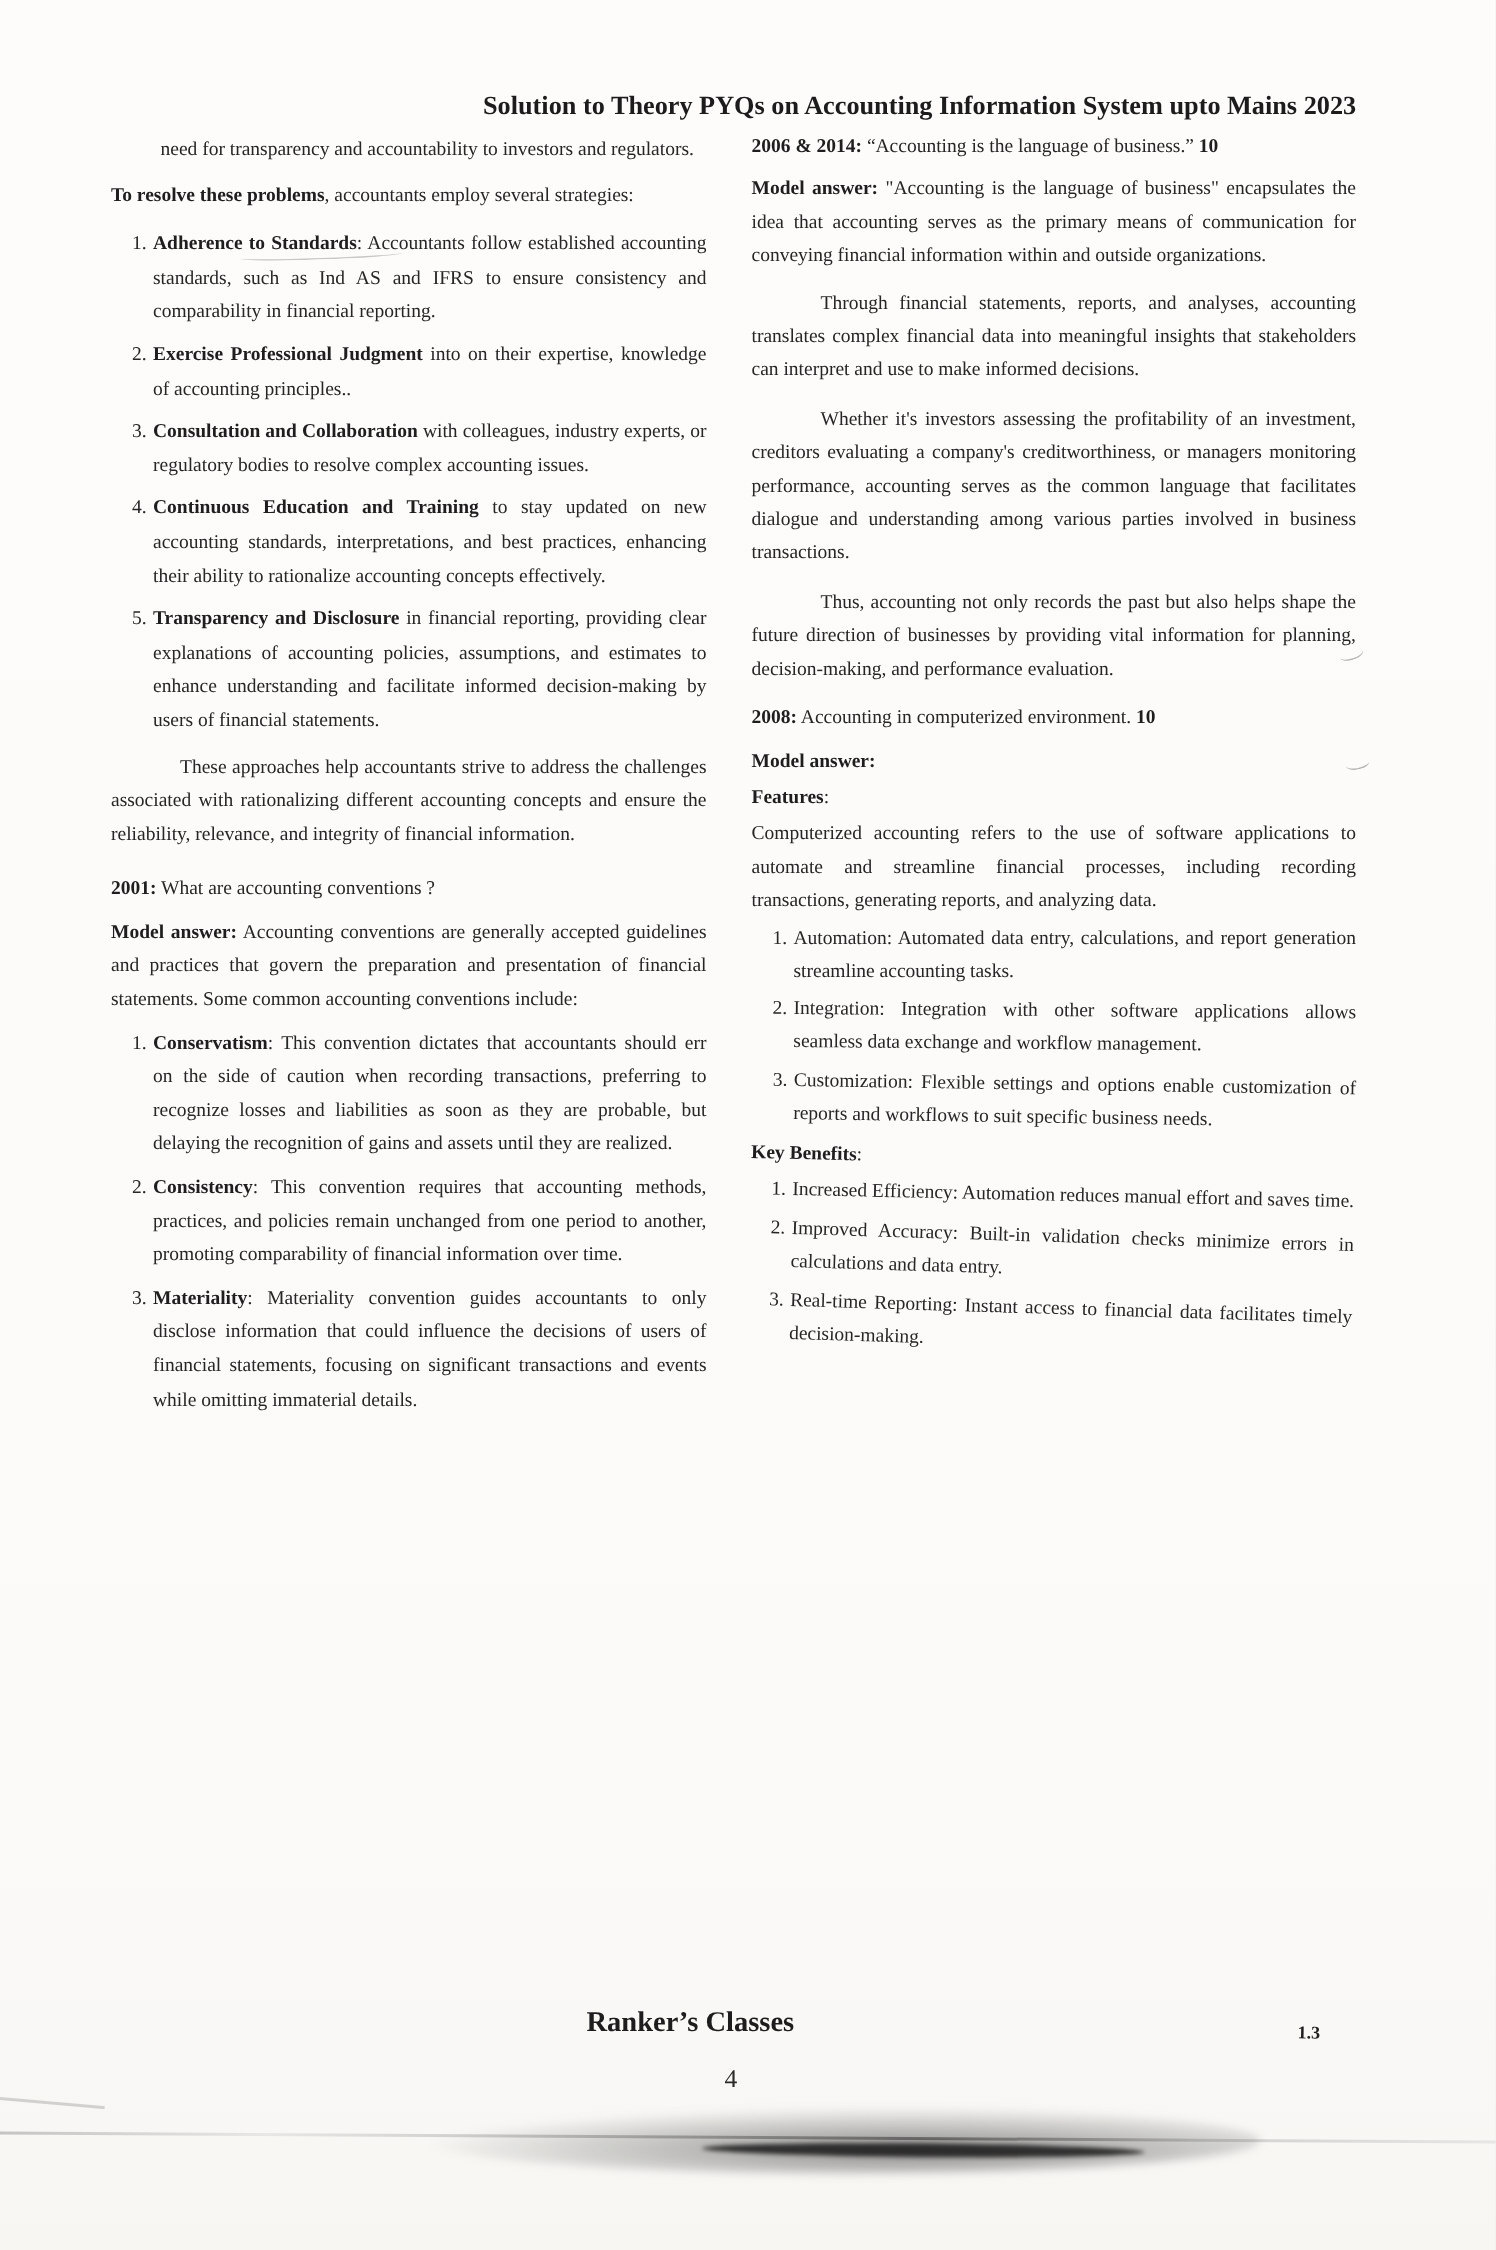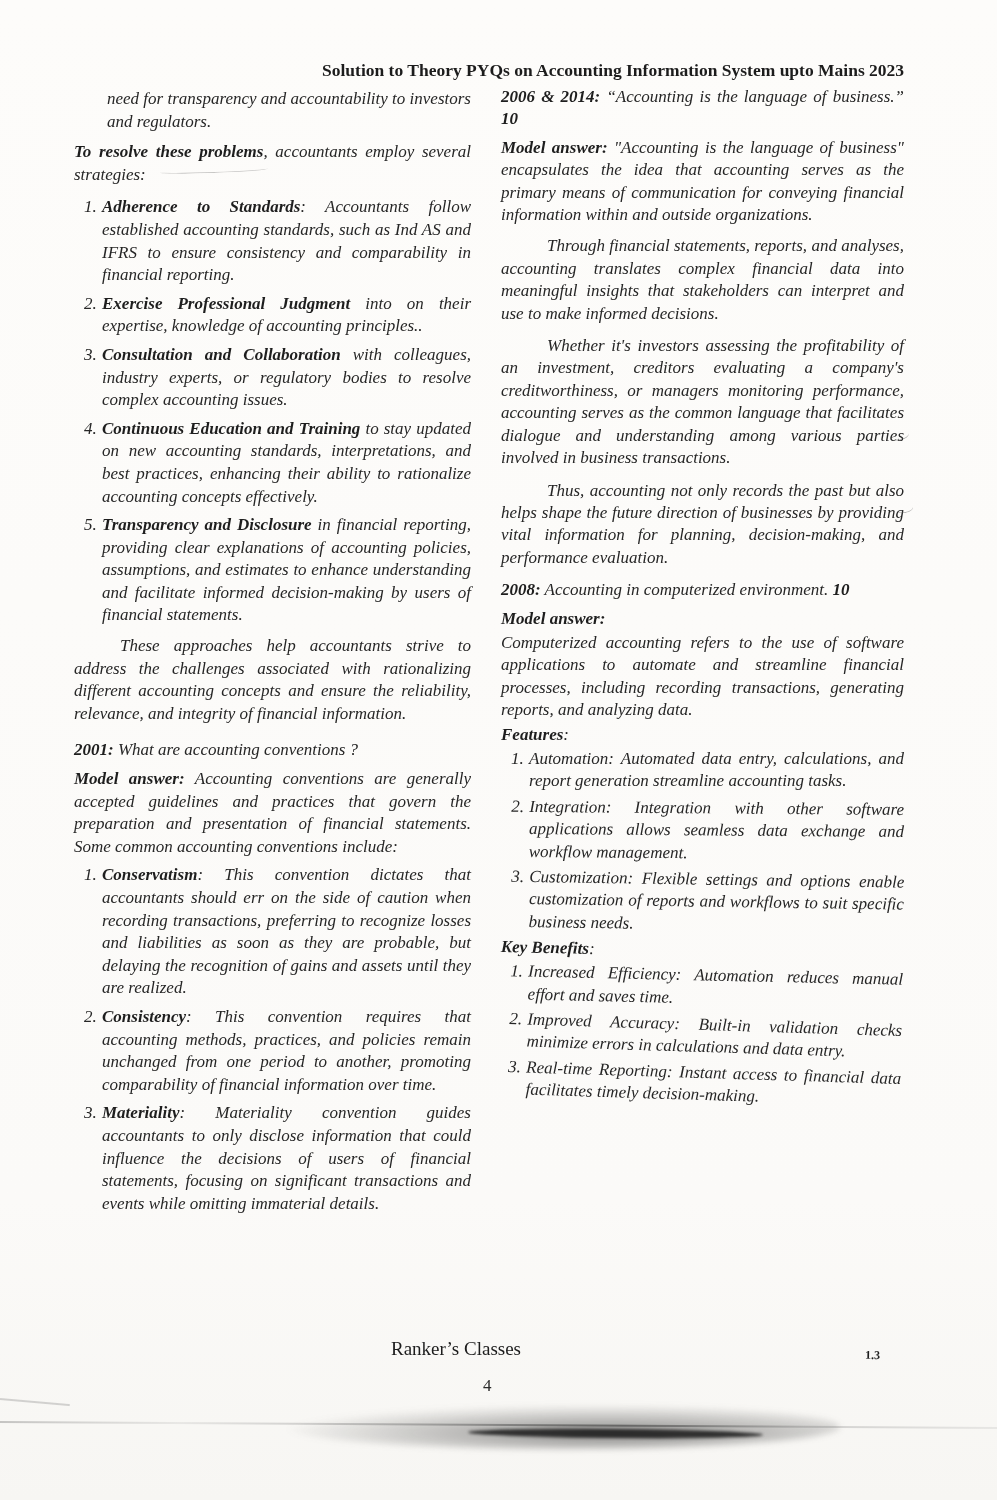--- a/index.html
+++ b/index.html
@@ -11,22 +11,22 @@
   .page{
     position:relative;width:997px;height:1500px;
     background:linear-gradient(180deg,#fdfcfa 0%,#fbfaf8 80%,#f7f6f3 100%);
     overflow:hidden;color:#252525;padding-left:48px;
   }
   .header{
     position:absolute;left:322px;top:60px;
     font-weight:bold;font-size:17.5px;white-space:nowrap;color:#1c1c1c;
   }
   .col{
-    position:absolute;font-size:17px;line-height:22.6px;
-    text-align:justify;color:#262626;font-style:italic;
+    position:absolute;font-size:13px;line-height:22.6px;
+    text-align:justify;color:#262626;
   }
   .col-left{left:74px;top:88px;width:397px;}
   .col-right{left:501px;top:86px;width:403px;line-height:22.4px;}
   p{margin:0 0 9px 0;}
   .cont{margin-left:33px;margin-bottom:8px;}
   .lead{margin-bottom:10px;}
   .first-indent{text-indent:46px;margin-bottom:10px;}
   ol{margin:0 0 8px 0;padding-left:27px;}
   li{margin-bottom:6px;padding-left:1px;}
   li:last-child{margin-bottom:0;}
@@ -34,21 +34,21 @@
   .q{margin-bottom:6px;}
   .tight{margin-bottom:2px;}
   .tightlist{margin-bottom:2px;}
   .tightlist li{margin-bottom:3px;}
   b{font-weight:bold;color:#1e1e1e;}
   .tilt-f2{transform:rotate(0.45deg);transform-origin:left center;}
   .tilt-f3{transform:rotate(0.85deg);transform-origin:left center;}
   .benefits-block{transform:rotate(1.25deg);transform-origin:left top;}
   .tilt-extra{transform:rotate(0.5deg);transform-origin:left center;}
 
-  .footer-brand{position:absolute;left:391px;top:1338px;font-weight:normal;font-size:19px;color:#1d1d1d;}
+  .footer-brand{position:absolute;left:391px;top:1338px;font-weight:bold;font-size:19px;color:#1d1d1d;}
   .footer-section{position:absolute;left:865px;top:1348px;font-weight:bold;font-size:12px;color:#1d1d1d;transform:rotate(1deg);}
   .footer-page{position:absolute;left:483px;top:1376px;font-size:17px;color:#2a2a2a;}
 
   
   .scan-underline-mark{
     position:absolute;left:160px;top:168px;width:108px;height:4px;
     border-bottom:1.5px solid rgba(60,60,60,.28);border-radius:50%;
     transform:rotate(-2deg);
   }
   .pen-mark{
@@ -120,23 +120,23 @@
 
     <p><b>Model answer:</b><span> "Accounting is the language of business" encapsulates the idea that accounting serves as the primary means of communication for conveying financial information within and outside organizations.</span></p>
 
     <p class="first-indent">Through financial statements, reports, and analyses, accounting translates complex financial data into meaningful insights that stakeholders can interpret and use to make informed decisions.</p>
     <p class="first-indent">Whether it's investors assessing the profitability of an investment, creditors evaluating a company's creditworthiness, or managers monitoring performance, accounting serves as the common language that facilitates dialogue and understanding among various parties involved in business transactions.</p>
     <p class="first-indent">Thus, accounting not only records the past but also helps shape the future direction of businesses by providing vital information for planning, decision-making, and performance evaluation.</p>
 
     <p class="q"><b>2008:</b><span> Accounting in computerized environment. </span><b>10</b></p>
 
     <p class="tight"><b>Model answer:</b></p>
+    <p class="tight"><b>Features</b><span>:</span></p>
+
     <p class="tight">Computerized accounting refers to the use of software applications to automate and streamline financial processes, including recording transactions, generating reports, and analyzing data.</p>
-
-    <p class="tight"><b>Features</b><span>:</span></p>
     <ol class="tightlist">
       <li><span>Automation: Automated data entry, calculations, and report generation streamline accounting tasks.</span></li>
       <li class="tilt-f2"><span>Integration: Integration with other software applications allows seamless data exchange and workflow management.</span></li>
       <li class="tilt-f3"><span>Customization: Flexible settings and options enable customization of reports and workflows to suit specific business needs.</span></li>
     </ol>
 
     <div class="benefits-block">
       <p class="tight"><b>Key Benefits</b><span>:</span></p>
       <ol class="tightlist">
         <li><span>Increased Efficiency: Automation reduces manual effort and saves time.</span></li>

